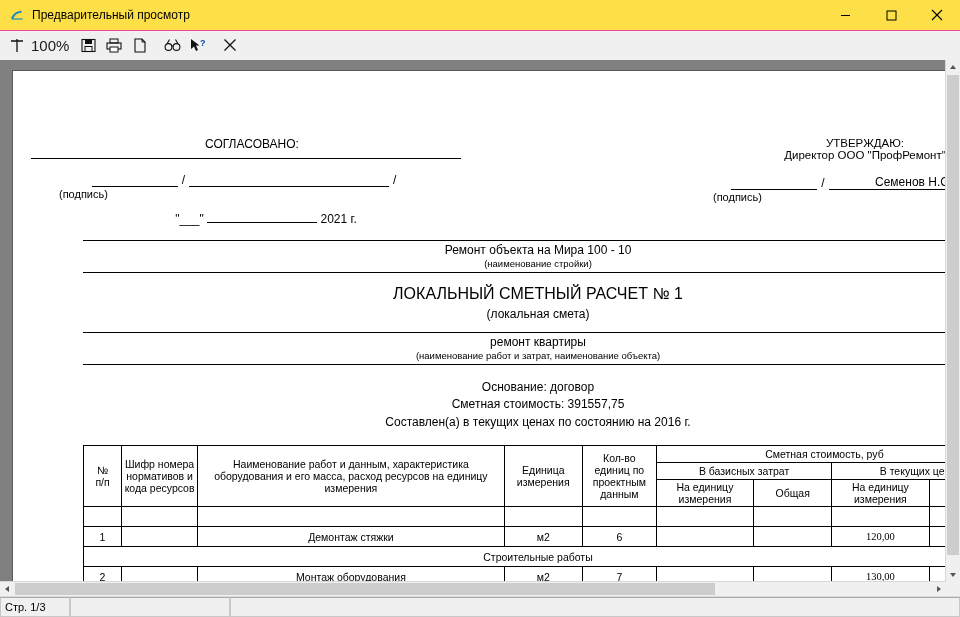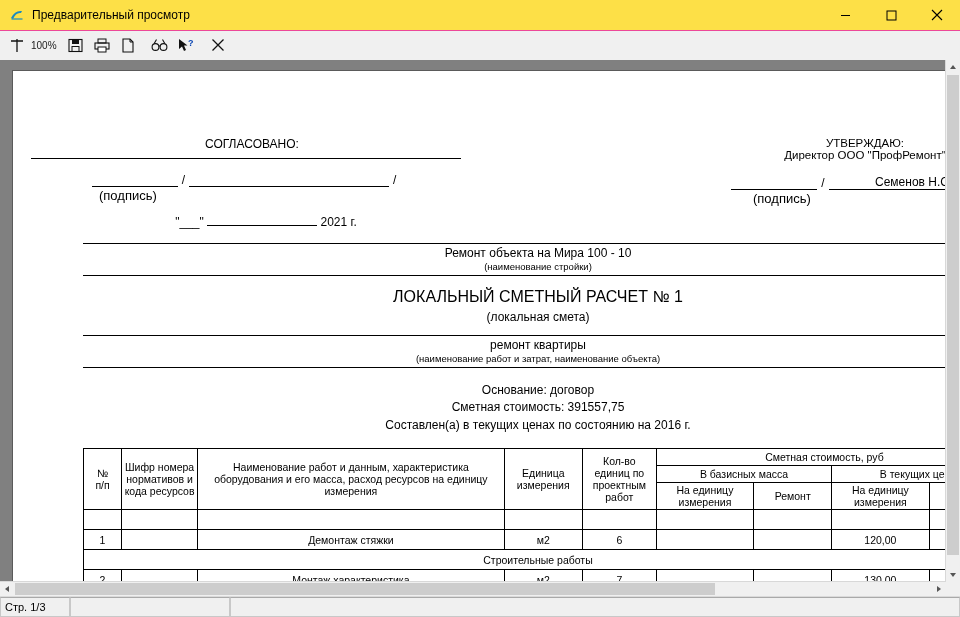--- a/index.html
+++ b/index.html
@@ -76,21 +76,21 @@
     display: flex;
     align-items: center;
     justify-content: center;
     height: 24px;
     min-width: 22px;
     padding: 0 2px;
     color: #1a1a1a;
     font-size: 13px;
   }
   .tb-zoom-label {
-    font-size: 10px;
+    font-size: 15px;
     padding-right: 6px;
     padding-left: 1px;
   }
   .tb-sep {
     width: 6px;
   }
   
   .client {
     flex: 1 1 auto;
     position: relative;
@@ -165,22 +165,21 @@
   .sig-blank2 {
     border-bottom: 1px solid #000;
     width: 200px;
     height: 12px;
   }
   .slash {
     padding: 0 4px;
     font-size: 12px;
   }
   .tiny {
-    font-size: 13px;
-    margin-left: 40px;
+    font-size: 11px;
   }
   .sig-caption {
     display: flex;
     justify-content: flex-start;
     padding-left: 28px;
     margin-top: 1px;
   }
   .date-line {
     text-align: center;
     margin-top: 12px;
@@ -267,20 +266,21 @@
   .name-cell {
     text-align: left;
     padding-left: 4px;
   }
   .span-row {
     height: 17px;
   }
   .num-cell {
     text-align: right;
     padding-right: 5px;
+    font-family: Liberation Serif, serif;
   }
   
   .vscroll {
     position: absolute;
     right: 0;
     top: 0;
     bottom: 14px;
     width: 14px;
     background: #f0f0f0;
     border-left: 1px solid #d8d8d8;
@@ -503,30 +503,30 @@
             </colgroup>
             <thead>
               <tr>
                 <th rowspan="3" class="th-tall">
                   <div>№</div>
                   <div>п/п</div>
                 </th>
                 <th rowspan="3">Шифр номера нормативов и кода ресурсов</th>
                 <th rowspan="3">Наименование работ и данным, характеристика оборудования и его масса, расход ресурсов на единицу измерения</th>
                 <th rowspan="3">Единица измерения</th>
-                <th rowspan="3">Кол-во единиц по проектным работ</th>
+                <th rowspan="3">Кол-во единиц по проектным данным</th>
                 <th colspan="4">Сметная стоимость, руб</th>
               </tr>
               <tr>
-                <th colspan="2">В базисных масса</th>
+                <th colspan="2">В базисных затрат</th>
                 <th colspan="2">В текущих це</th>
               </tr>
               <tr>
                 <th>На единицу измерения</th>
-                <th>Ремонт</th>
+                <th>Общая</th>
                 <th>На единицу измерения</th>
                 <th>С</th>
               </tr>
             </thead>
             <tbody>
               <tr>
                 <td class="row-cell"></td>
                 <td></td>
                 <td></td>
                 <td></td>
@@ -546,21 +546,21 @@
                 <td></td>
                 <td class="num-cell">120,00</td>
                 <td></td>
               </tr>
               <tr>
                 <td class="span-row" colspan="9">Строительные работы</td>
               </tr>
               <tr>
                 <td class="row-cell">2</td>
                 <td></td>
-                <td class="name-cell">Монтаж характеристика</td>
+                <td class="name-cell">Монтаж оборудования</td>
                 <td>м2</td>
                 <td>7</td>
                 <td></td>
                 <td></td>
                 <td class="num-cell">130,00</td>
                 <td></td>
               </tr>
 
             </tbody>
           </table>

